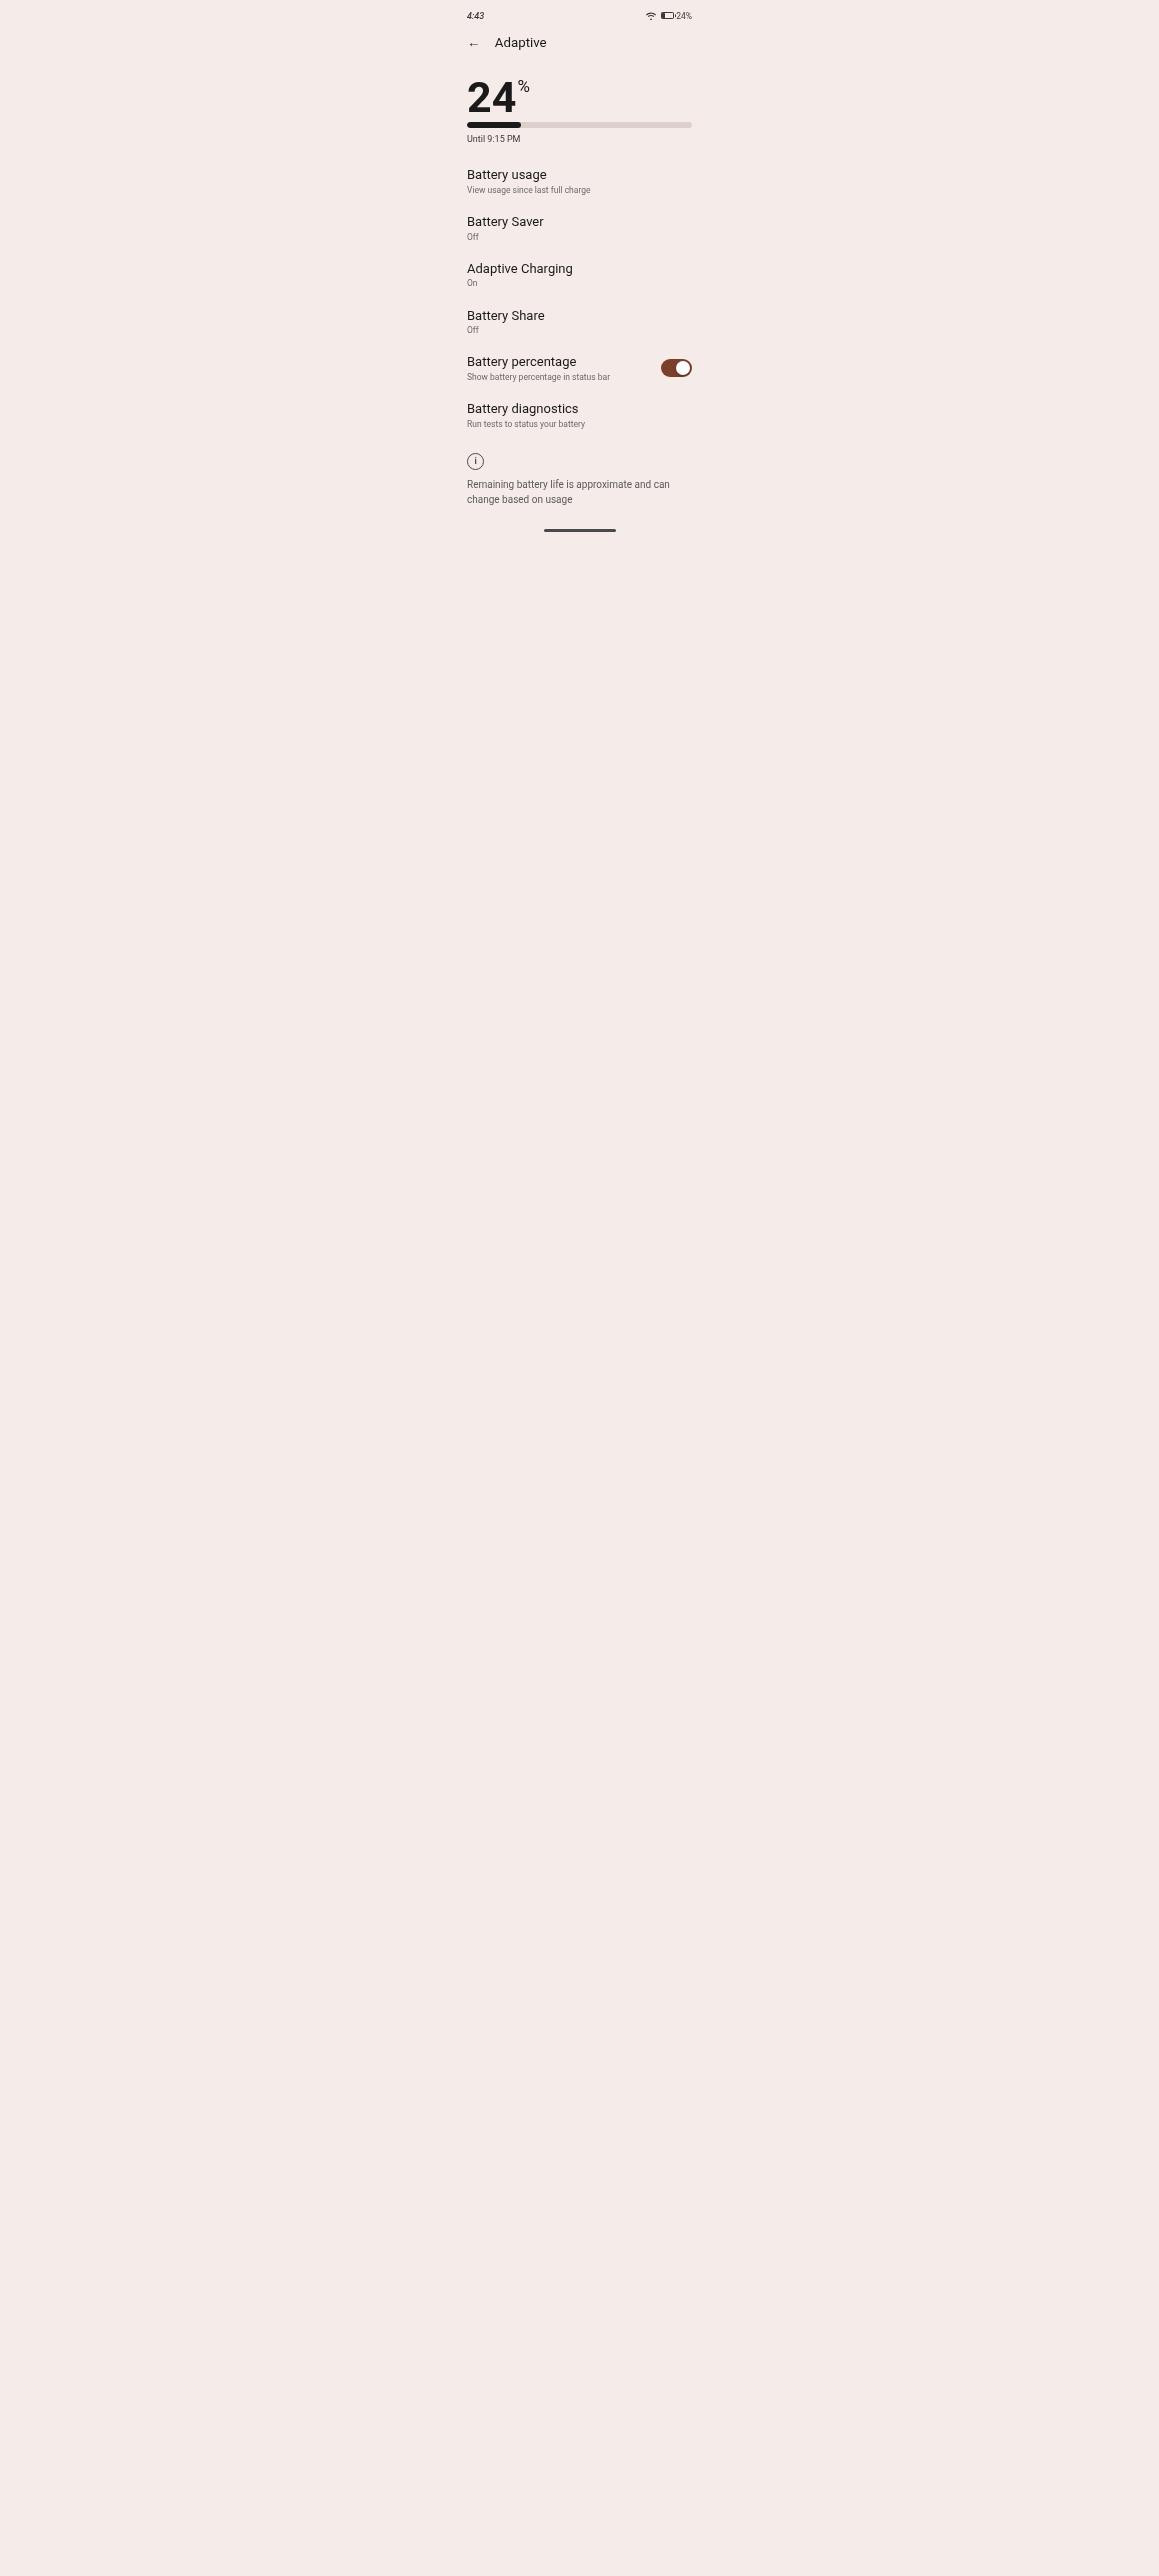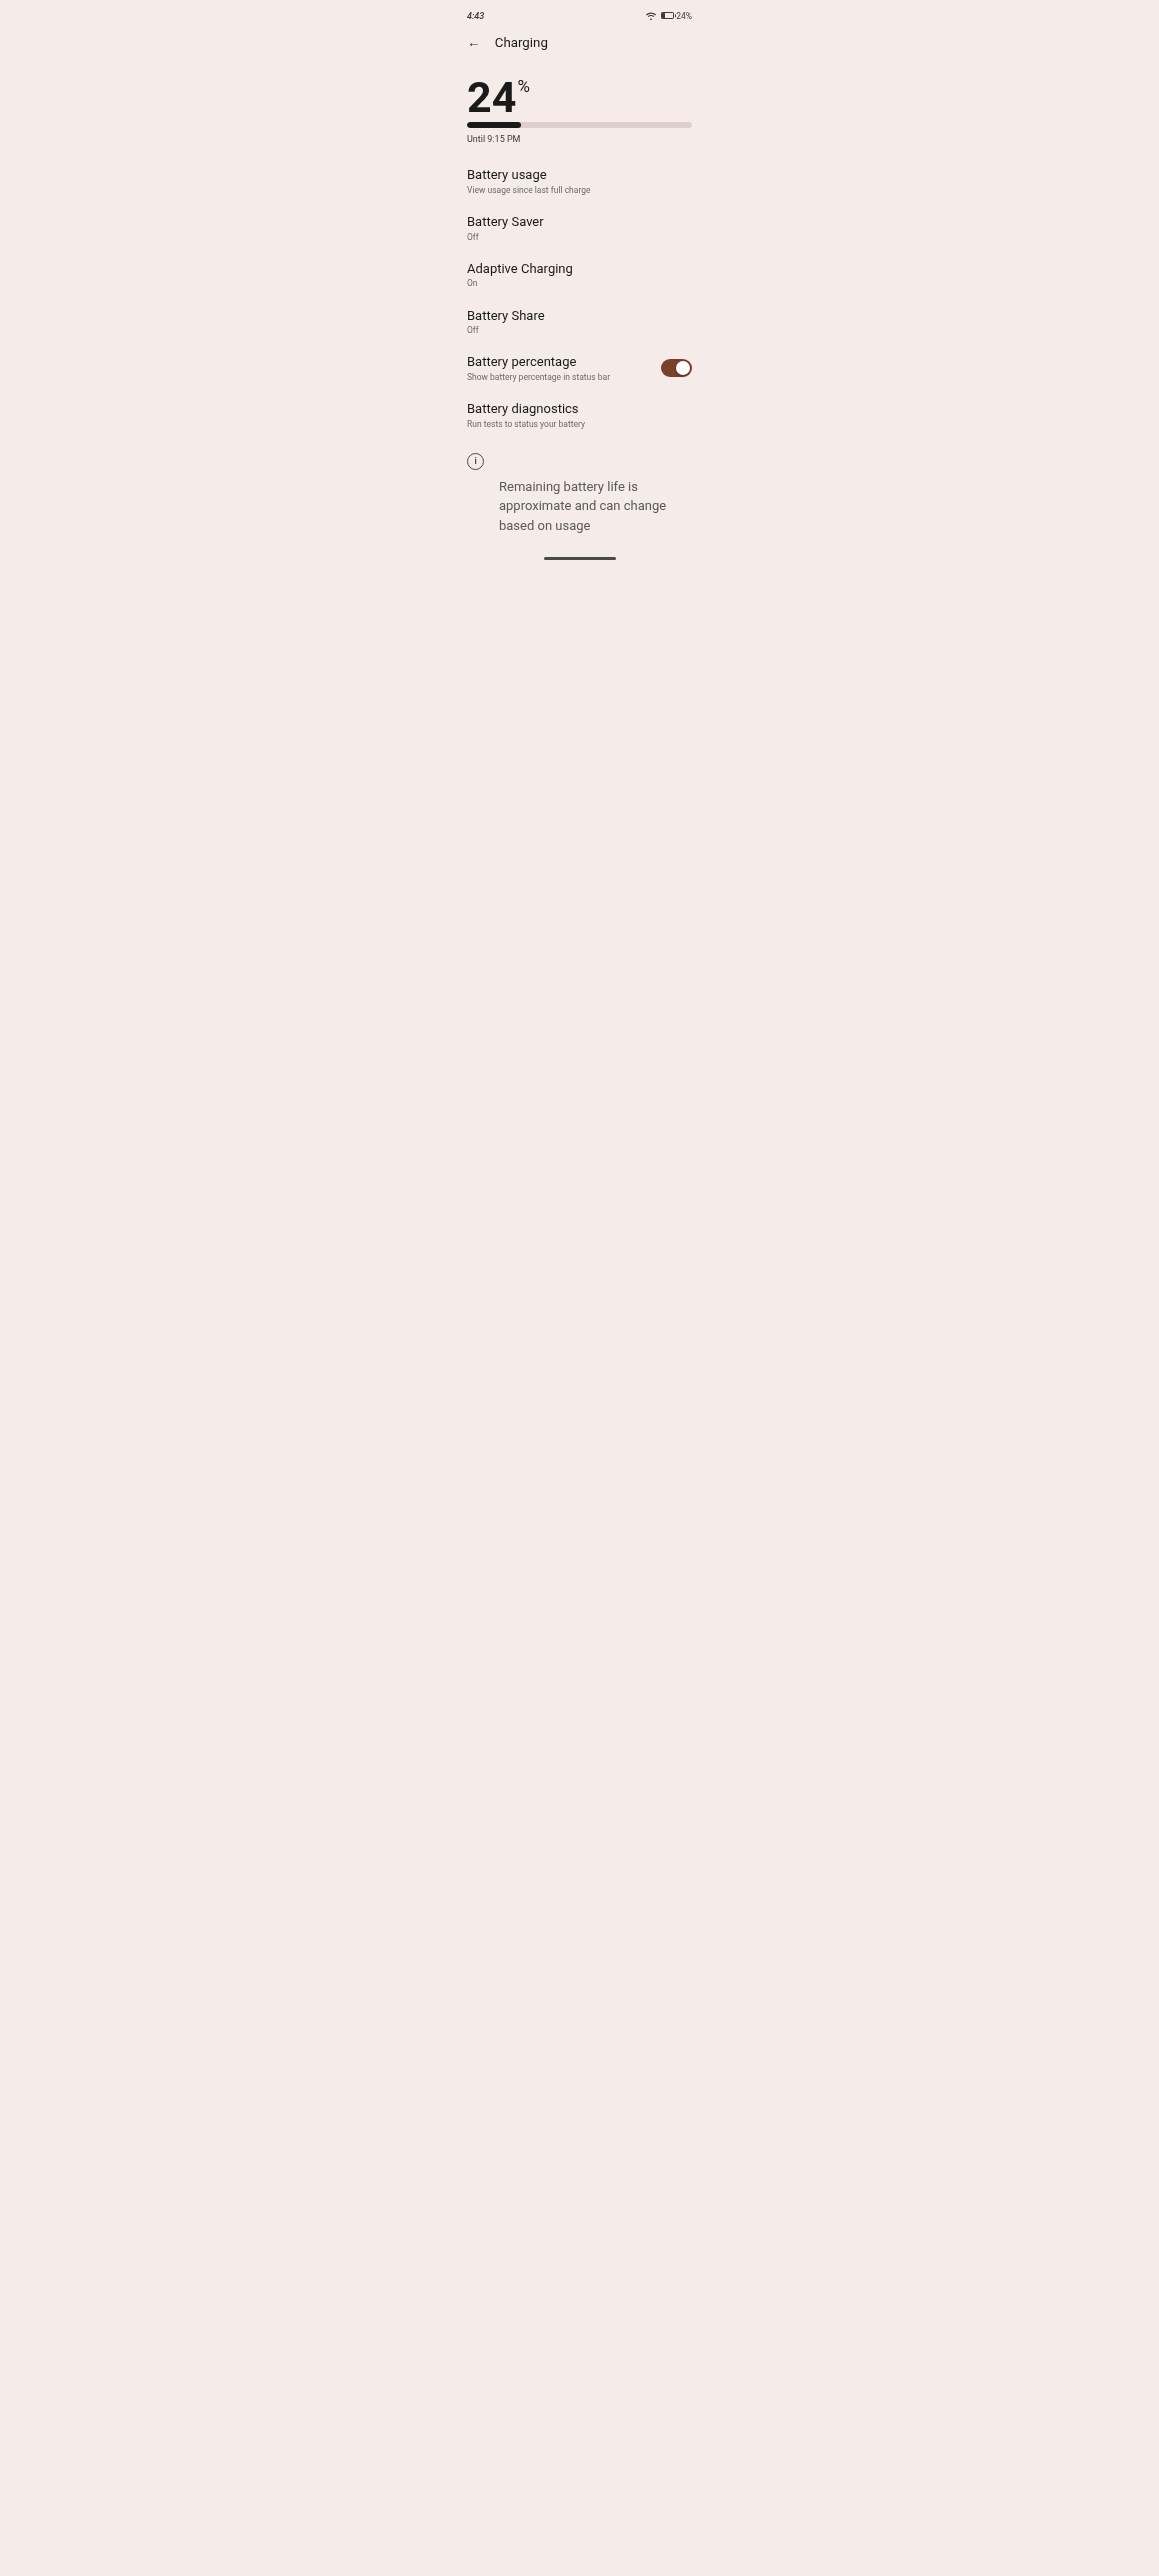--- a/index.html
+++ b/index.html
@@ -214,24 +214,23 @@
       border: 1.2px solid #4a4a4a;
       display: flex;
       align-items: center;
       justify-content: center;
       color: #4a4a4a;
       font-size: 8.5px;
       font-weight: 700;
     }
 
     .info-text {
-      font-size: 13px;
+      font-size: 10px;
       color: #5a5a5a;
       line-height: 1.5;
-      margin-left: 32px;
     }
 
     .home-indicator {
       display: flex;
       justify-content: center;
       padding: 7.2px 0 9.7px 0;
     }
 
     .home-bar {
       width: 72px;
@@ -261,21 +260,21 @@
       </div>
       <span>24%</span>
     </div>
   </div>
 </div>
 
 <div class="top-bar">
   <div class="back-button">
     <span class="back-arrow">←</span>
   </div>
-  <span class="page-title">Charging</span>
+  <span class="page-title">Adaptive</span>
 </div>
 
 <div class="battery-level-section">
   <div class="battery-percentage-display">
     <span class="battery-number">24</span>
     <span class="battery-percent-sign">%</span>
   </div>
   <div class="battery-progress-bar">
     <div class="battery-progress-fill"></div>
   </div>

